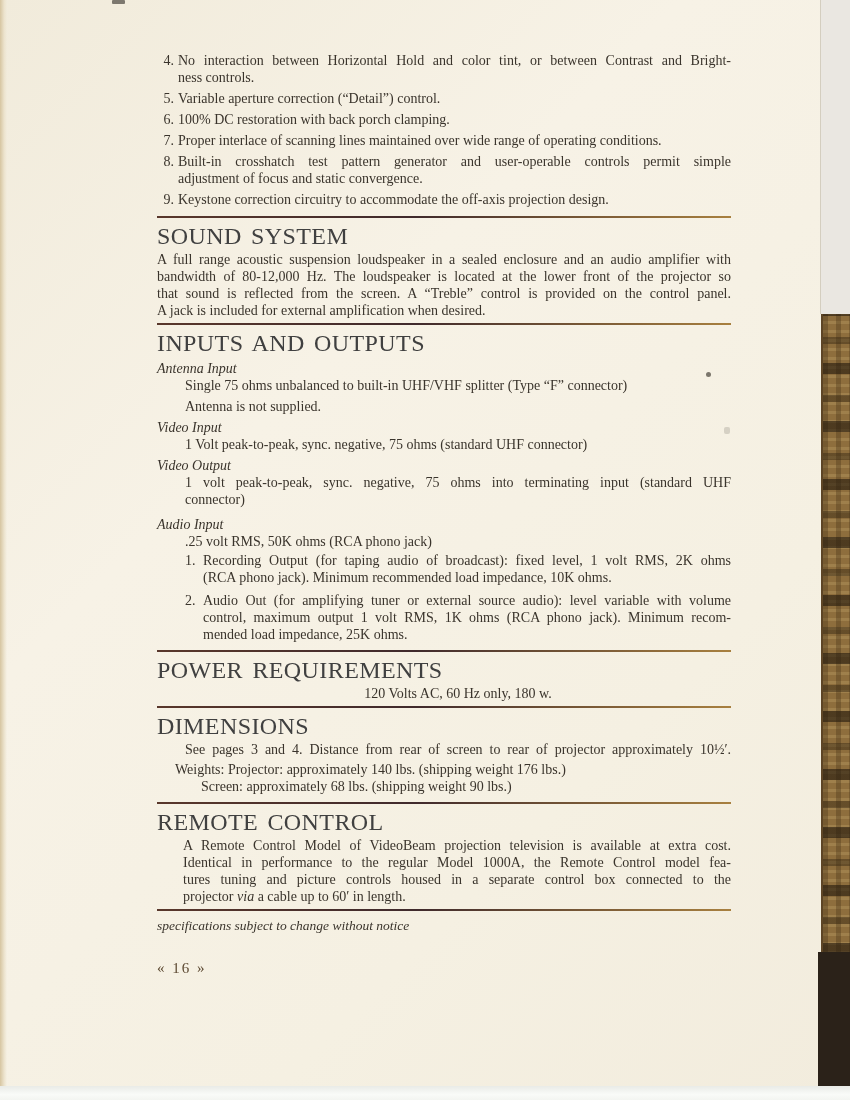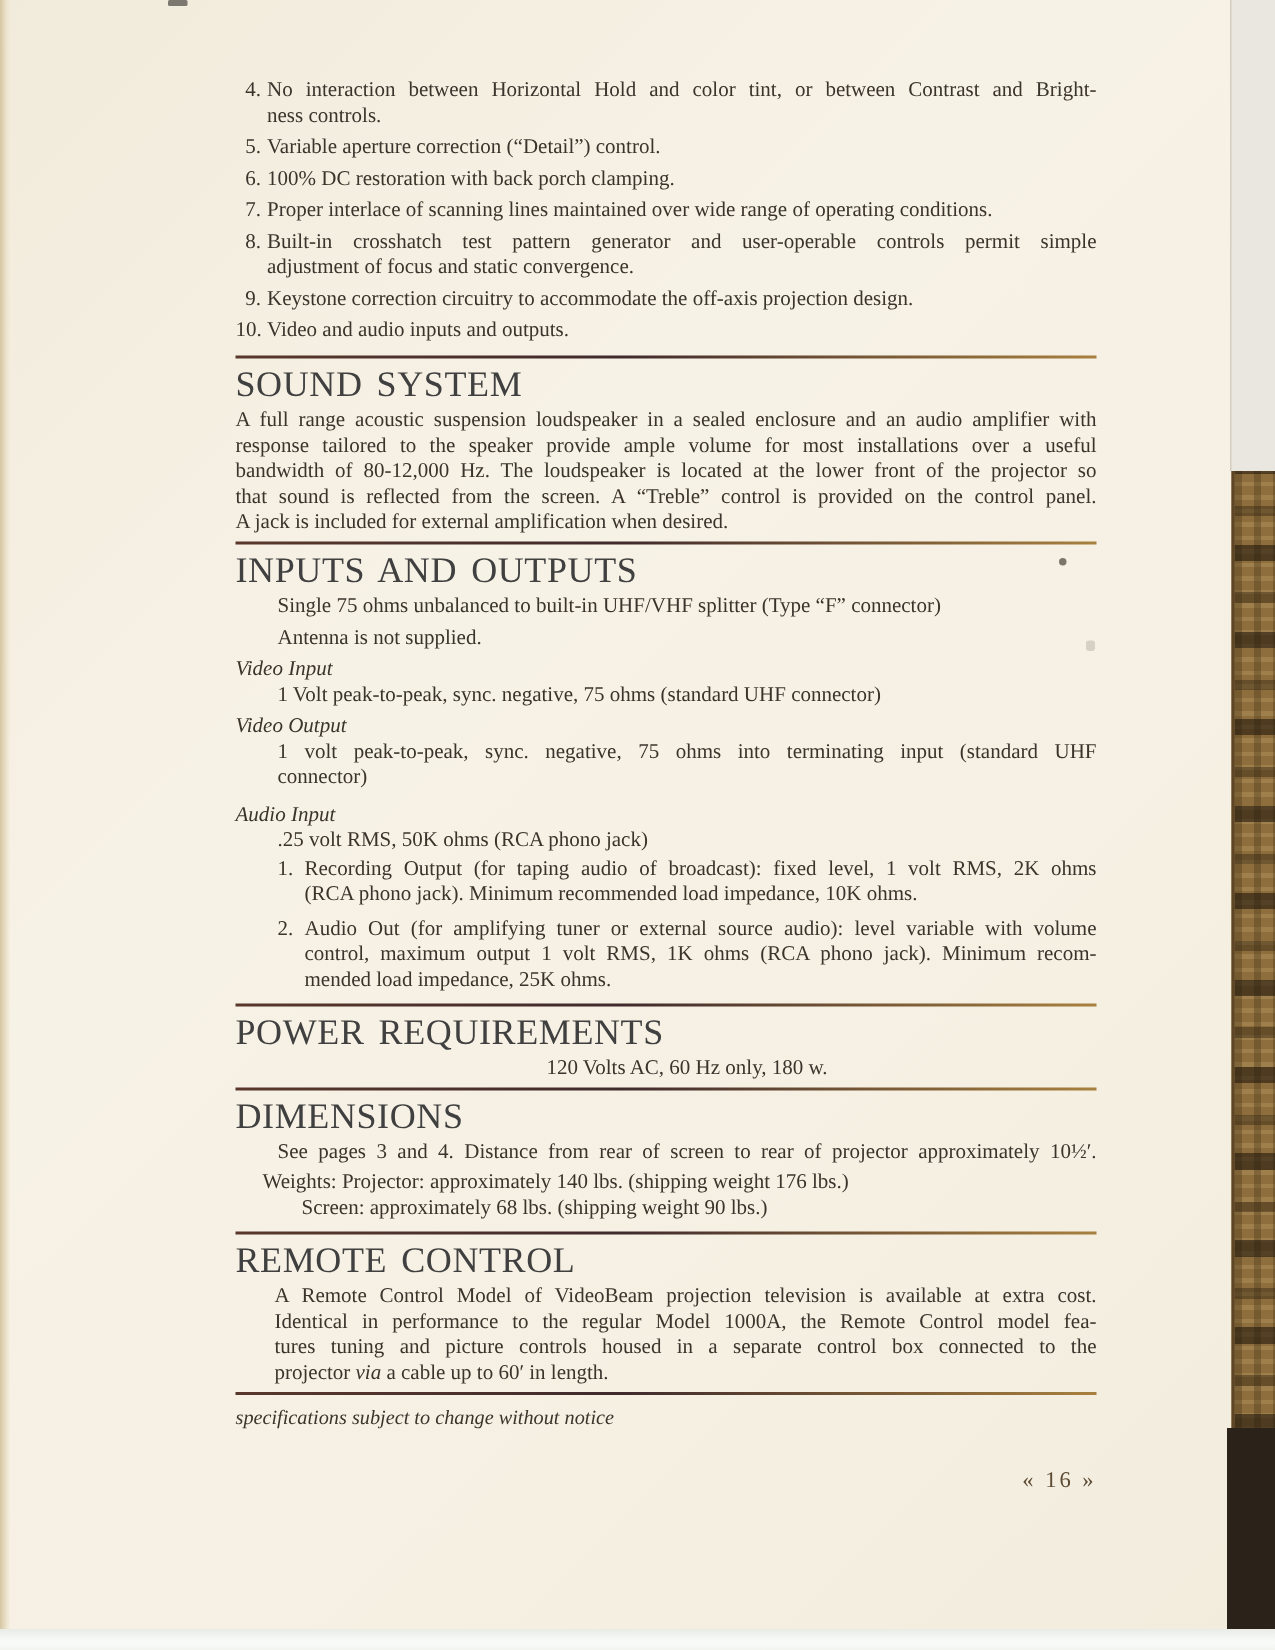--- a/index.html
+++ b/index.html
@@ -93,21 +93,21 @@
   .indent1 { margin-left: 28px; text-align: center; }
   .indent-w { margin-left: 18px; }
   .indent-s { margin-left: 44px; }
 
   .remote-para { margin-left: 26px; }
   .remote-para .it { font-style: italic; }
 
   .footer-note { margin-top: 6px; font-style: italic; font-size: 13.5px; line-height: 17px; }
 
   .page-number {
-    margin-top: 26px; text-align: right;
+    margin-top: 26px; text-align: left;
     font-size: 15px; letter-spacing: 2px; color: #5d4a33;
   }
 </style>
 </head>
 <body>
 
 <div class="left-edge"></div>
 <div class="right-gap"></div>
 <div class="weave-texture"></div>
 <div class="dark-corner"></div>
@@ -150,43 +150,37 @@
         <div class="line jl">Built-in crosshatch test pattern generator and user-operable controls permit simple</div>
         <div class="line">adjustment of focus and static convergence.</div>
       </div>
     </div>
     <div class="fitem">
       <div class="num">9.</div>
       <div class="ftext">
         <div class="line">Keystone correction circuitry to accommodate the off-axis projection design.</div>
       </div>
     </div>
-    <div class="fitem">
-      <div class="num">10.</div>
-      <div class="ftext">
-        <div class="line">Video and audio inputs and outputs.</div>
-      </div>
-    </div>
   </div>
 
   <div class="rule"></div>
 
   <h2>SOUND SYSTEM</h2>
   <div class="para">
     <div class="line jl">A full range acoustic suspension loudspeaker in a sealed enclosure and an audio amplifier with</div>
-    <div class="line jl">response tailored to the speaker provide ample volume for most installations over a useful</div>
     <div class="line jl">bandwidth of 80-12,000 Hz. The loudspeaker is located at the lower front of the projector so</div>
     <div class="line jl">that sound is reflected from the screen. A “Treble” control is provided on the control panel.</div>
     <div class="line">A jack is included for external amplification when desired.</div>
   </div>
 
   <div class="rule r2"></div>
 
   <h2>INPUTS AND OUTPUTS</h2>
   <div>
+    <div class="iolabel">Antenna Input</div>
     <div class="iodetail">
       <div class="line">Single 75 ohms unbalanced to built-in UHF/VHF splitter (Type “F” connector)</div>
     </div>
     <div class="iodetail gap">
       <div class="line">Antenna is not supplied.</div>
     </div>
 
     <div class="iolabel">Video Input</div>
     <div class="iodetail">
       <div class="line">1 Volt peak-to-peak, sync. negative, 75 ohms (standard UHF connector)</div>

